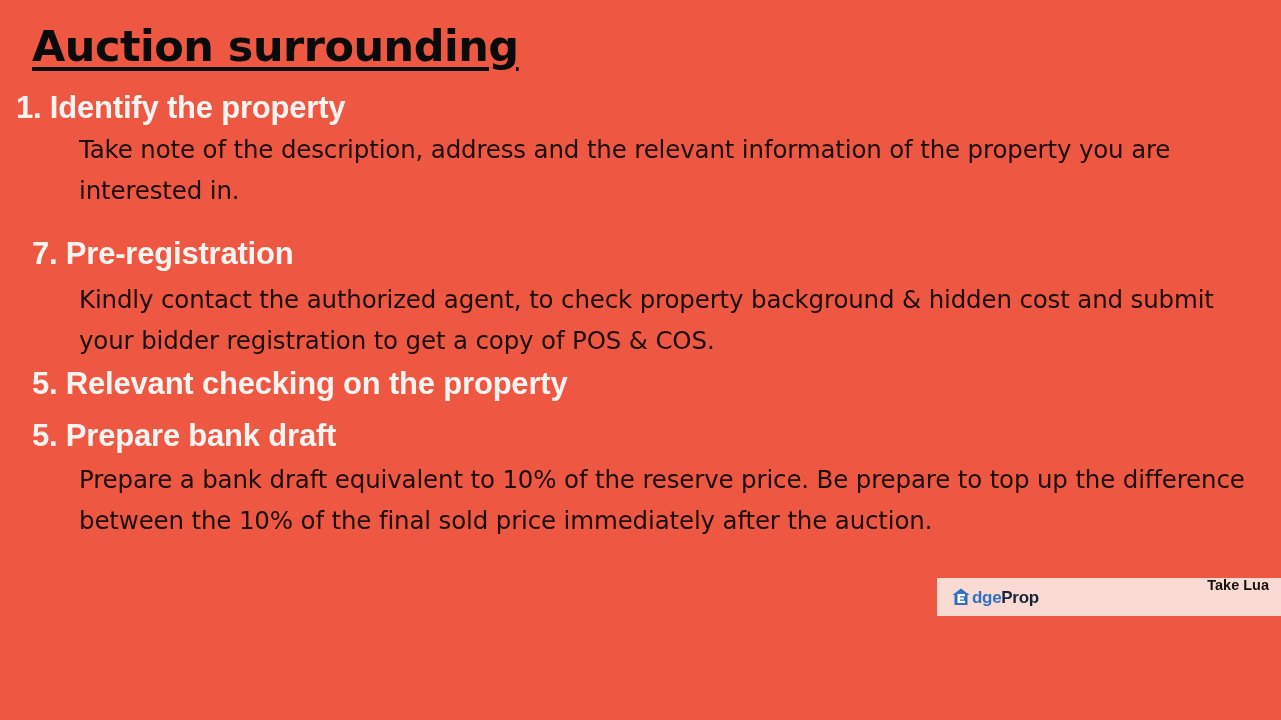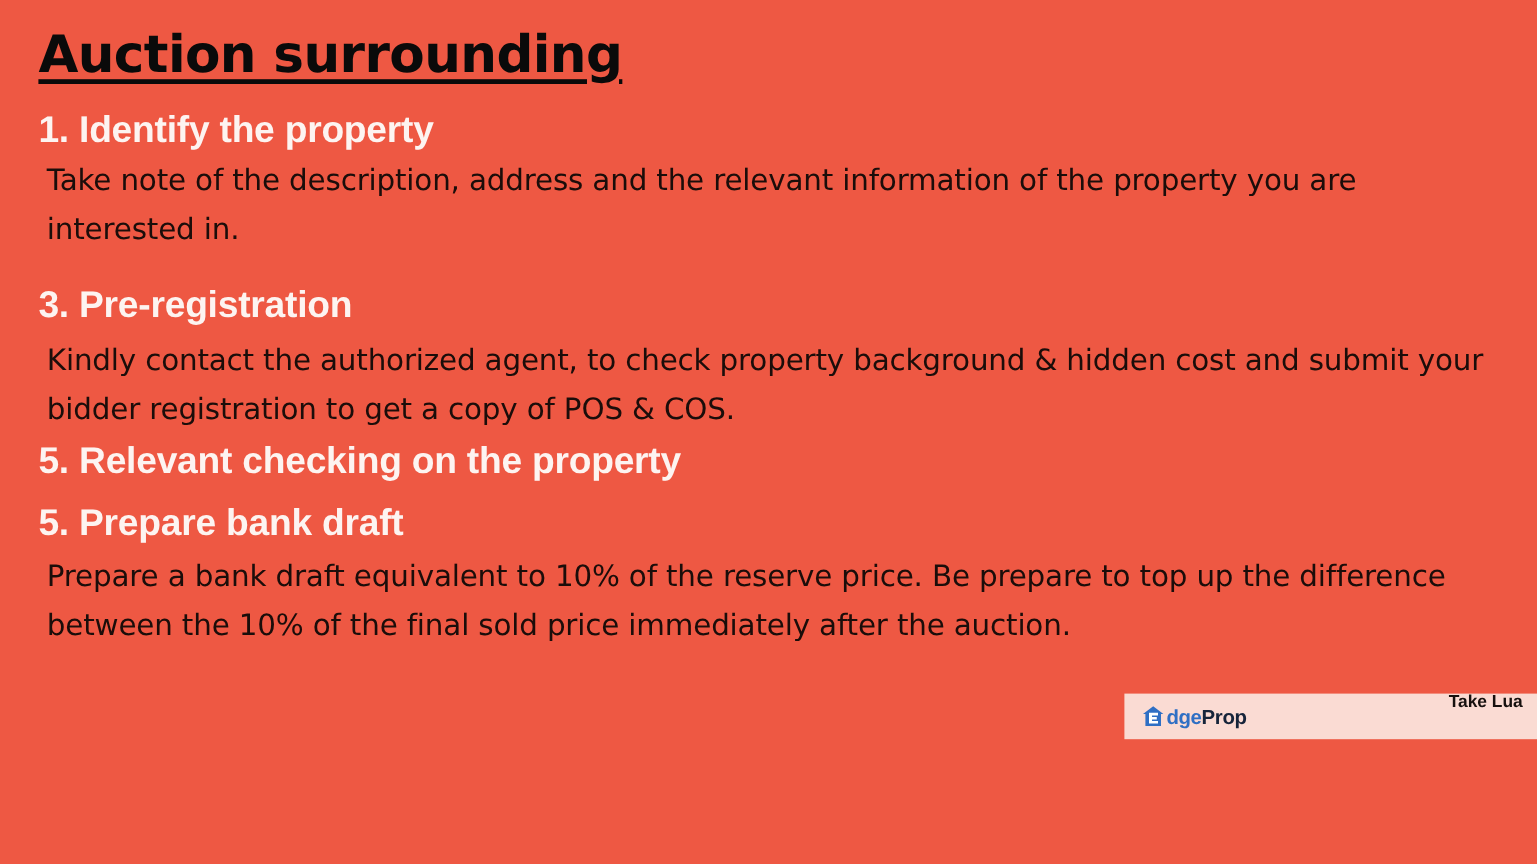--- a/index.html
+++ b/index.html
@@ -61,24 +61,25 @@
   }
   .step-body {
     font-family: "DejaVu Sans", sans-serif;
     font-weight: normal;
     font-size: 24.5px;
     line-height: 41px;
     color: #1b0d0a;
     padding-left: 39px;
     padding-right: 30px;
     letter-spacing: -0.15px;
+    margin-left: 40px;
   }
 
   
-  .step-1 .step-heading { padding-top: 0px; }
+  .step-1 .step-heading { padding-top: 0px; padding-left: 16px; }
   .step-1 .step-body    { padding-top: 1px; }
 
   .step-2 .step-heading { padding-top: 19px; }
   .step-2 .step-body    { padding-top: 1px; }
 
   .step-3 .step-heading { padding-top: 23px; }
   .step-3 .step-body    { padding-top: 5px; }
 
   .step-4 .step-heading { padding-top: 3px; }
   .step-4 .step-body    { padding-top: 4px; }
@@ -140,21 +141,21 @@
 
     <div class="step step-1">
       <div class="step-heading">1. Identify the property</div>
       <div class="step-body">Take note of the description, address and the relevant information of the property you are interested in.</div>
     </div>
 
     <div class="step step-2">
     </div>
 
     <div class="step step-3">
-      <div class="step-heading">3.  Pre-registration</div>
+      <div class="step-heading">7.  Pre-registration</div>
       <div class="step-body">Kindly contact the authorized agent, to check property background  &amp; hidden cost and submit your bidder registration to get a copy of POS &amp; COS.</div>
     </div>
 
     <div class="step step-4">
       <div class="step-heading">5. Relevant checking on the property</div>
     </div>
 
     <div class="step step-5">
       <div class="step-heading">5. Prepare bank draft</div>
       <div class="step-body">Prepare a bank draft equivalent to 10% of the reserve price. Be prepare to top up the difference between the 10% of the final sold price immediately after the auction.</div>

